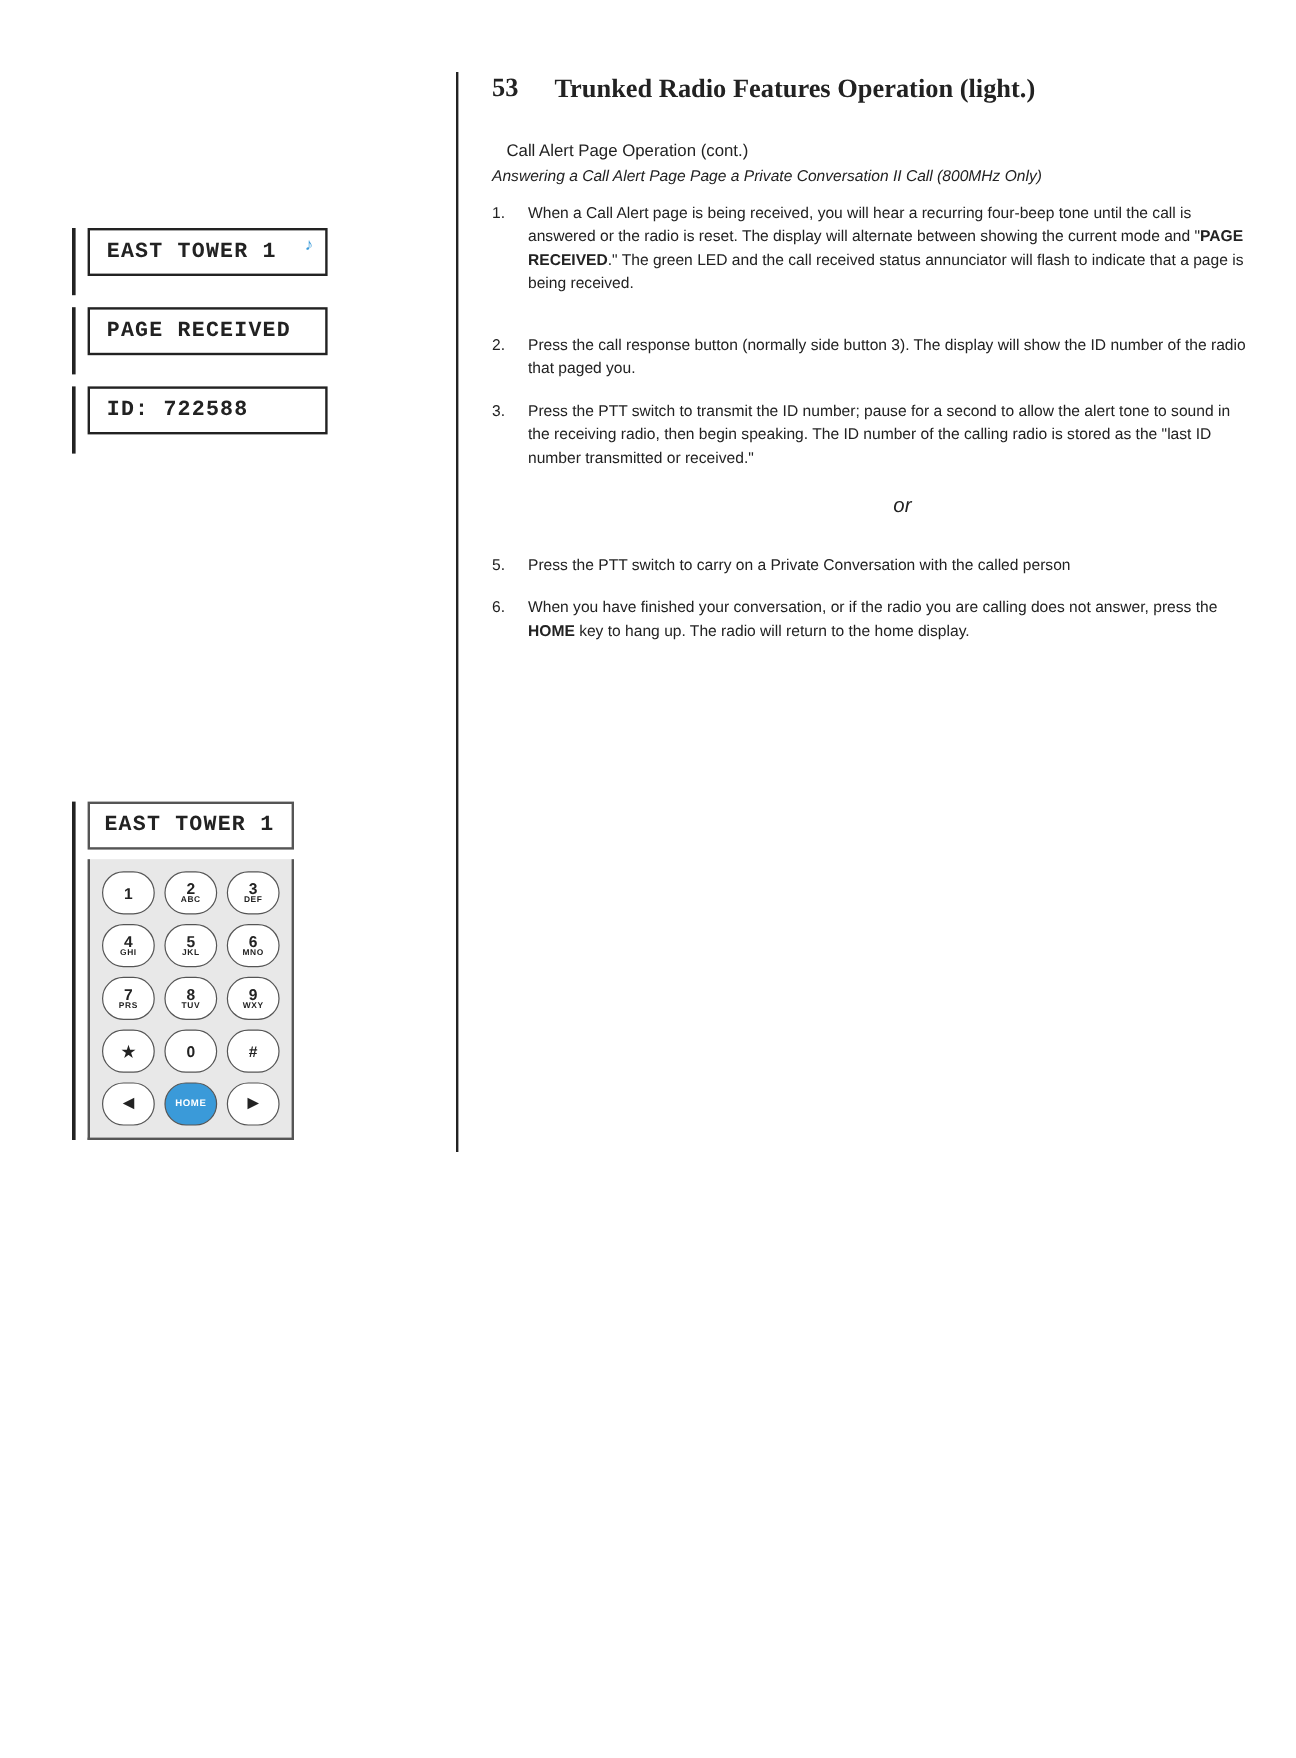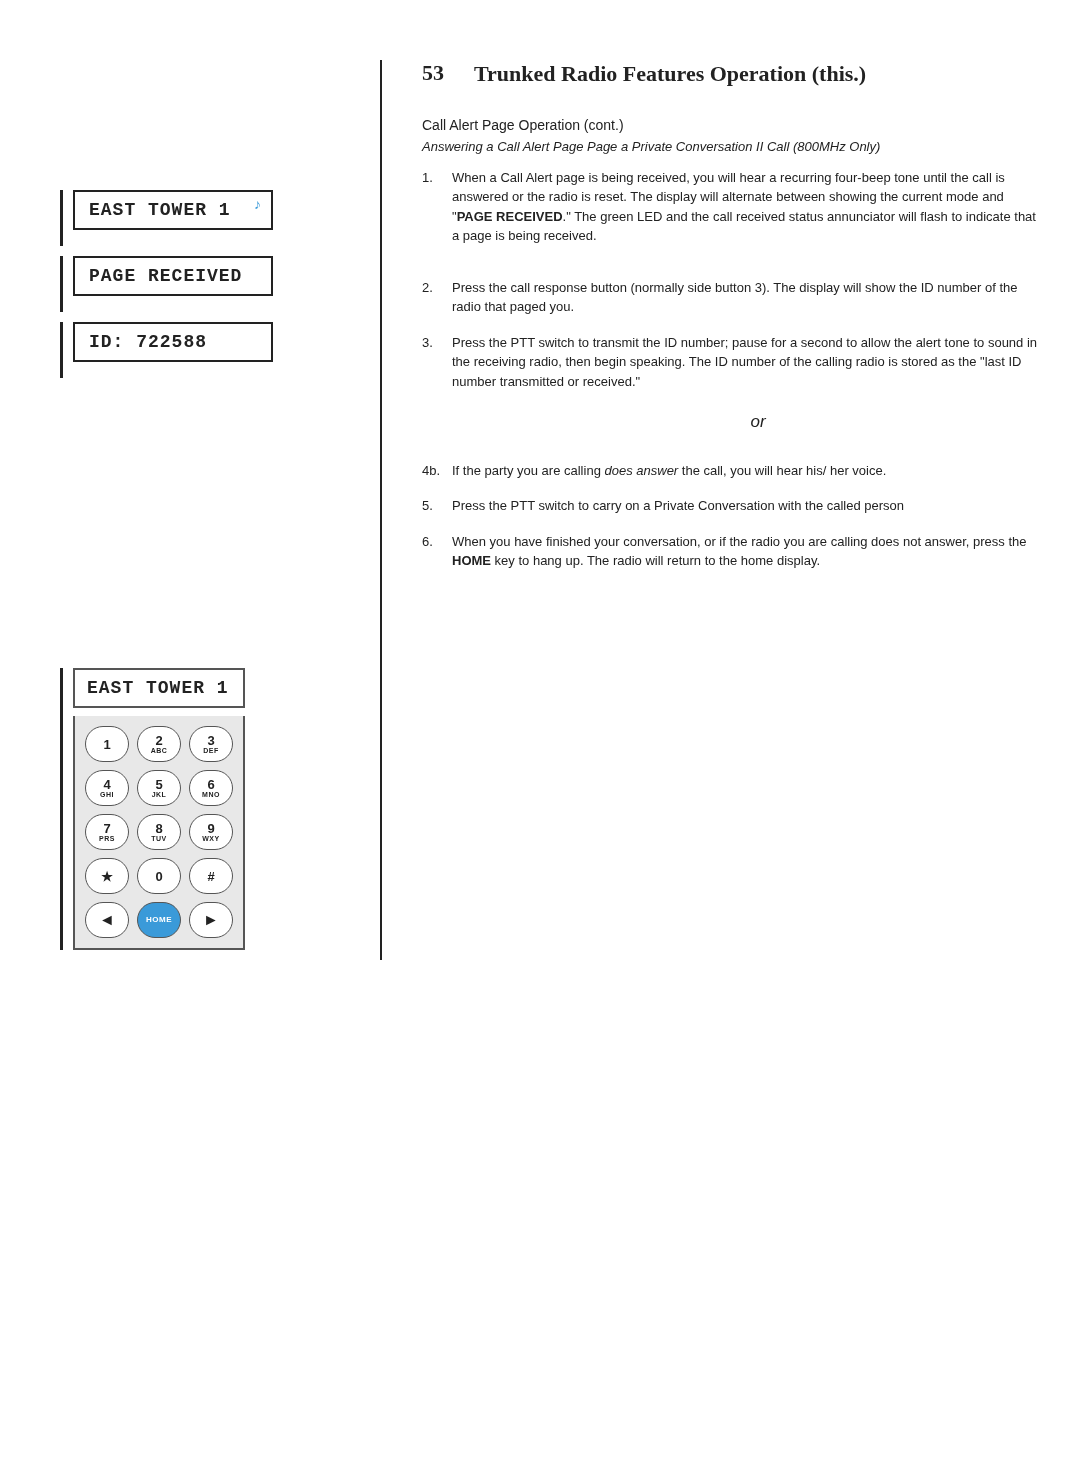--- a/index.html
+++ b/index.html
@@ -25,21 +25,21 @@
       display: flex;
       flex-direction: column;
       align-items: flex-start;
       padding-top: 130px;
       gap: 0;
     }
 
     
     .right-col {
       flex: 1;
-      padding-left: 40px;
+      padding-left: 28px;
       border-left: 2px solid #222;
     }
 
     
     .section-title-block {
       display: flex;
       align-items: flex-start;
       margin-bottom: 28px;
       gap: 16px;
     }
@@ -52,20 +52,21 @@
       font-size: 22px;
       font-weight: bold;
       line-height: 1.3;
     }
 
     
     .subsection-heading {
       font-size: 14px;
       margin-bottom: 6px;
       font-family: Arial, sans-serif;
+      margin-left: 12px;
     }
     .subsection-subheading {
       font-size: 13px;
       margin-bottom: 14px;
       font-family: Arial, sans-serif;
       font-style: italic;
     }
 
     
     .steps-list {
@@ -342,21 +343,21 @@
         </div>
       </div>
     </div>
 
   </div>
 
   <div class="right-col">
 
     <div class="section-title-block">
       <span class="section-number">53</span>
-      <span class="section-title">Trunked Radio Features Operation (this.)</span>
+      <span class="section-title">Trunked Radio Features Operation (light.)</span>
     </div>
 
     <p class="subsection-heading">Call Alert Page Operation (cont.)</p>
     <p class="subsection-subheading">Answering a Call Alert Page Page a Private Conversation II Call (800MHz Only)</p>
 
     <ol class="steps-list">
 
       <li class="step-item">
         <span class="step-num">1.</span>
         <span class="step-text">
@@ -381,26 +382,20 @@
           Press the PTT switch to transmit the ID number; pause for a second to allow the alert tone to sound in the receiving radio, then begin speaking. The ID number of the calling radio is stored as the "last ID number transmitted or received."
         </span>
       </li>
 
 
       <li class="step-item">
         <span class="step-num"></span>
         <span class="step-text or-text"><i>or</i></span>
       </li>
 
-      <li class="step-item">
-        <span class="step-num">4b.</span>
-        <span class="step-text">
-          If the party you are calling <i>does answer</i> the call, you will hear his/ her voice.
-        </span>
-      </li>
 
       <li class="step-item">
         <span class="step-num">5.</span>
         <span class="step-text">
           Press the PTT switch to carry on a Private Conversation with the called person
         </span>
       </li>
 
       <li class="step-item">
         <span class="step-num">6.</span>

